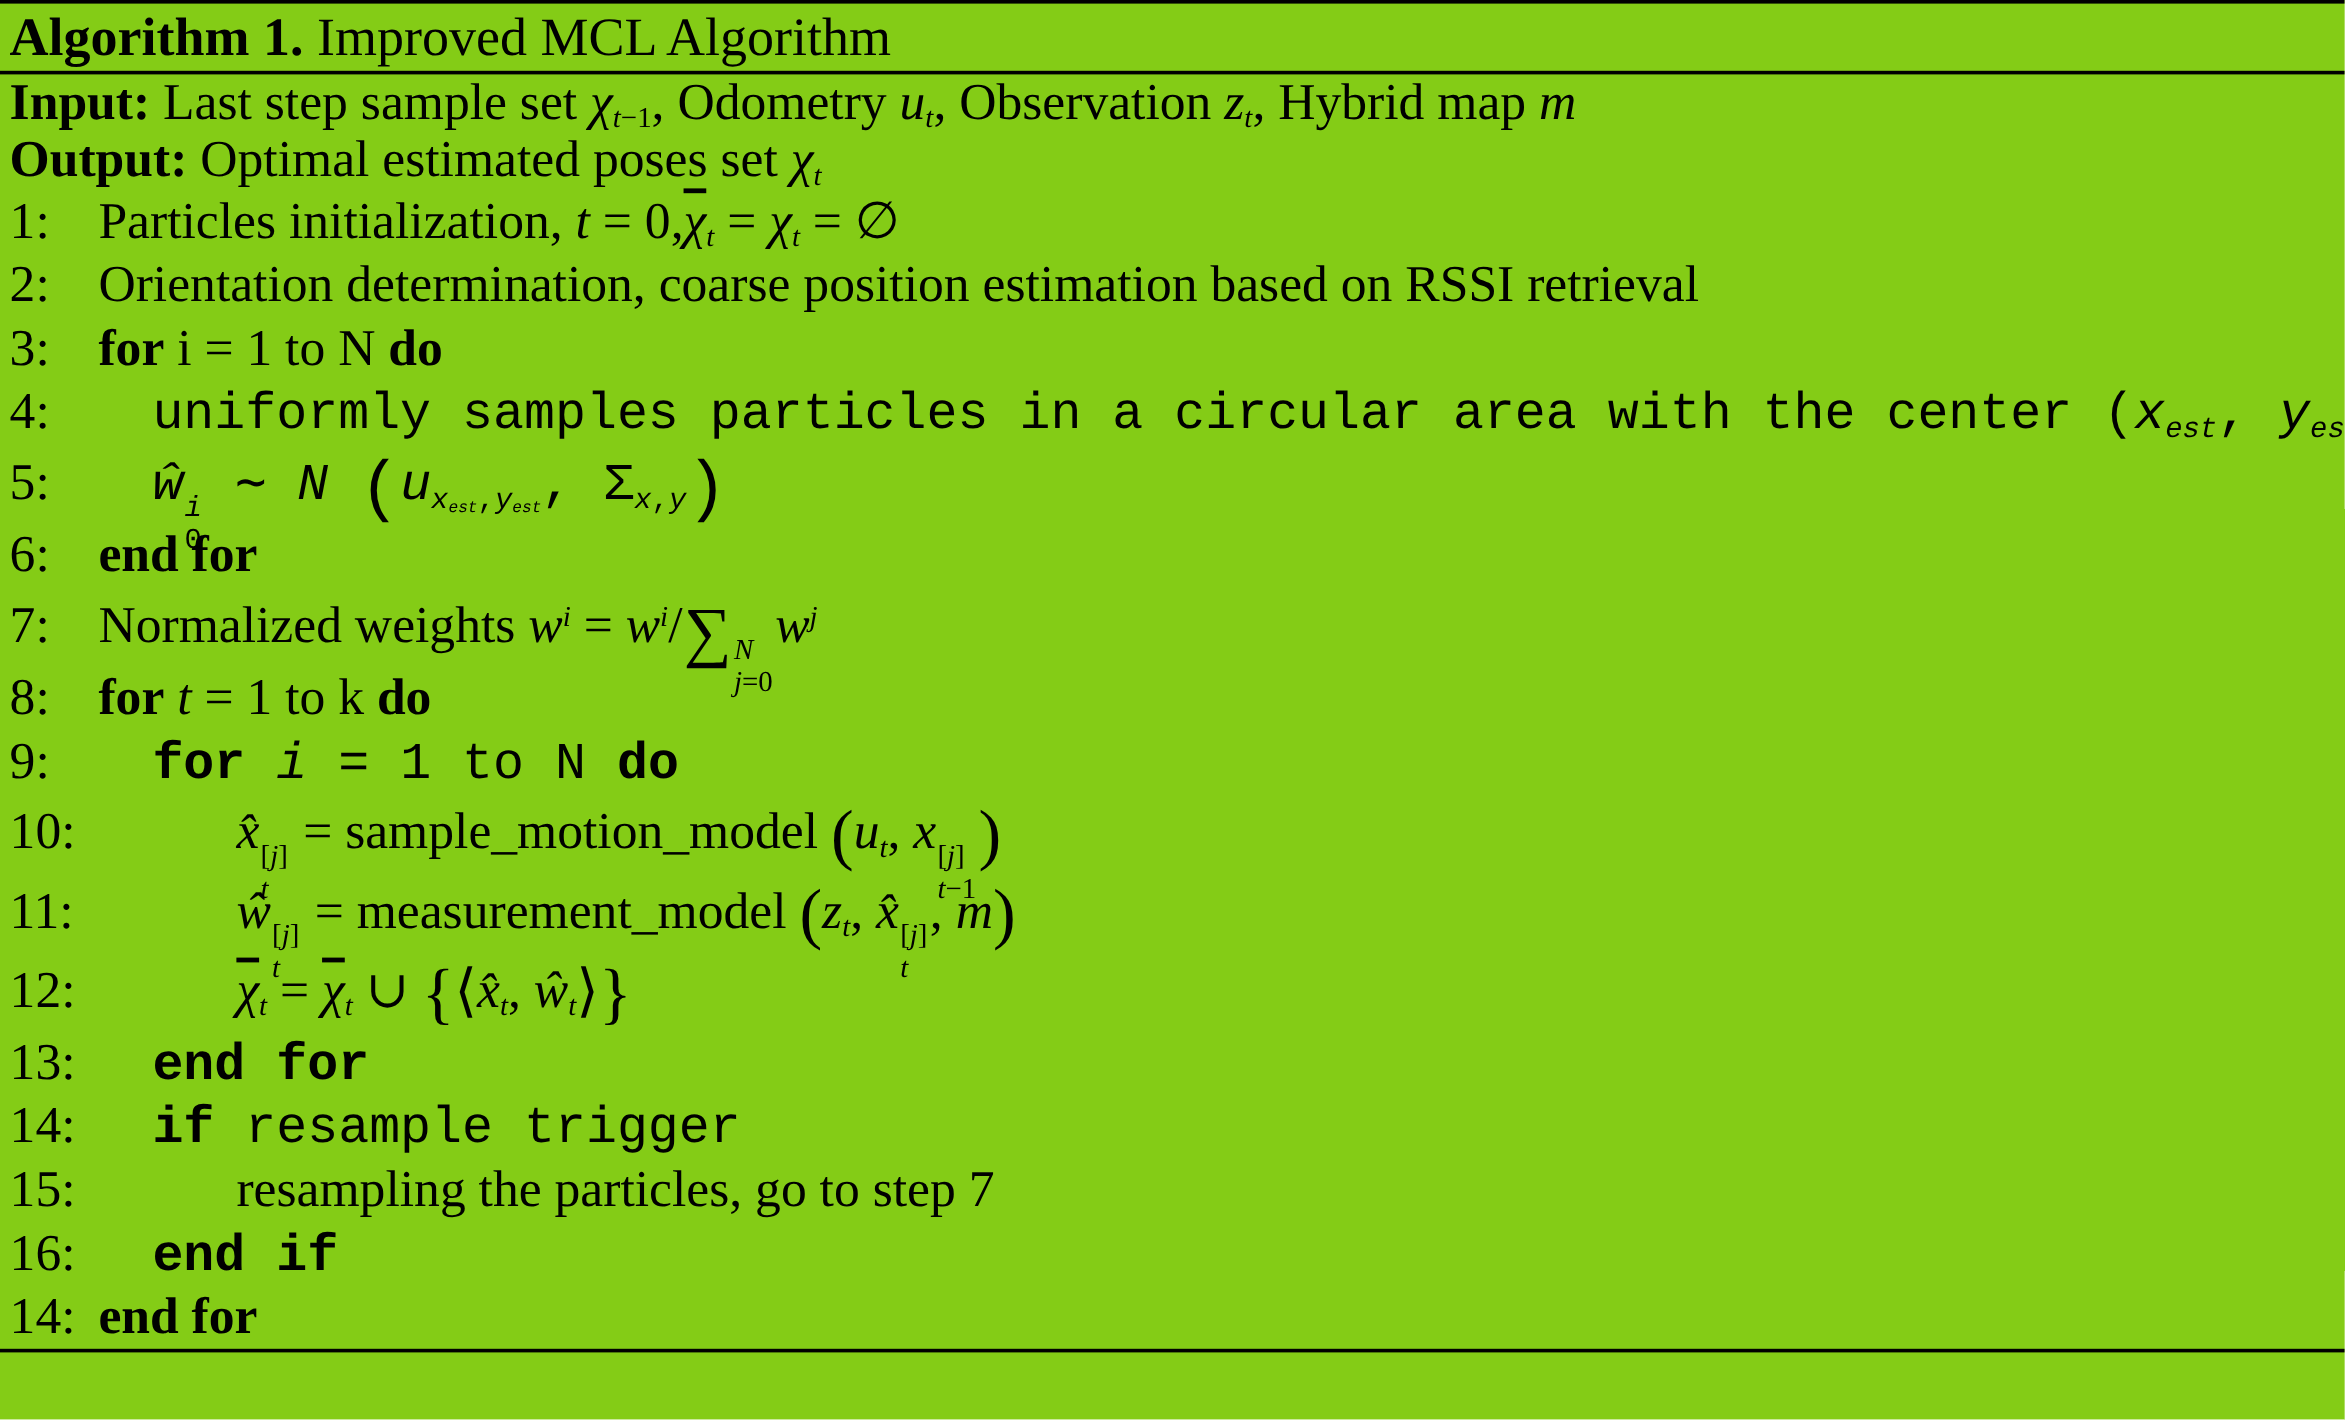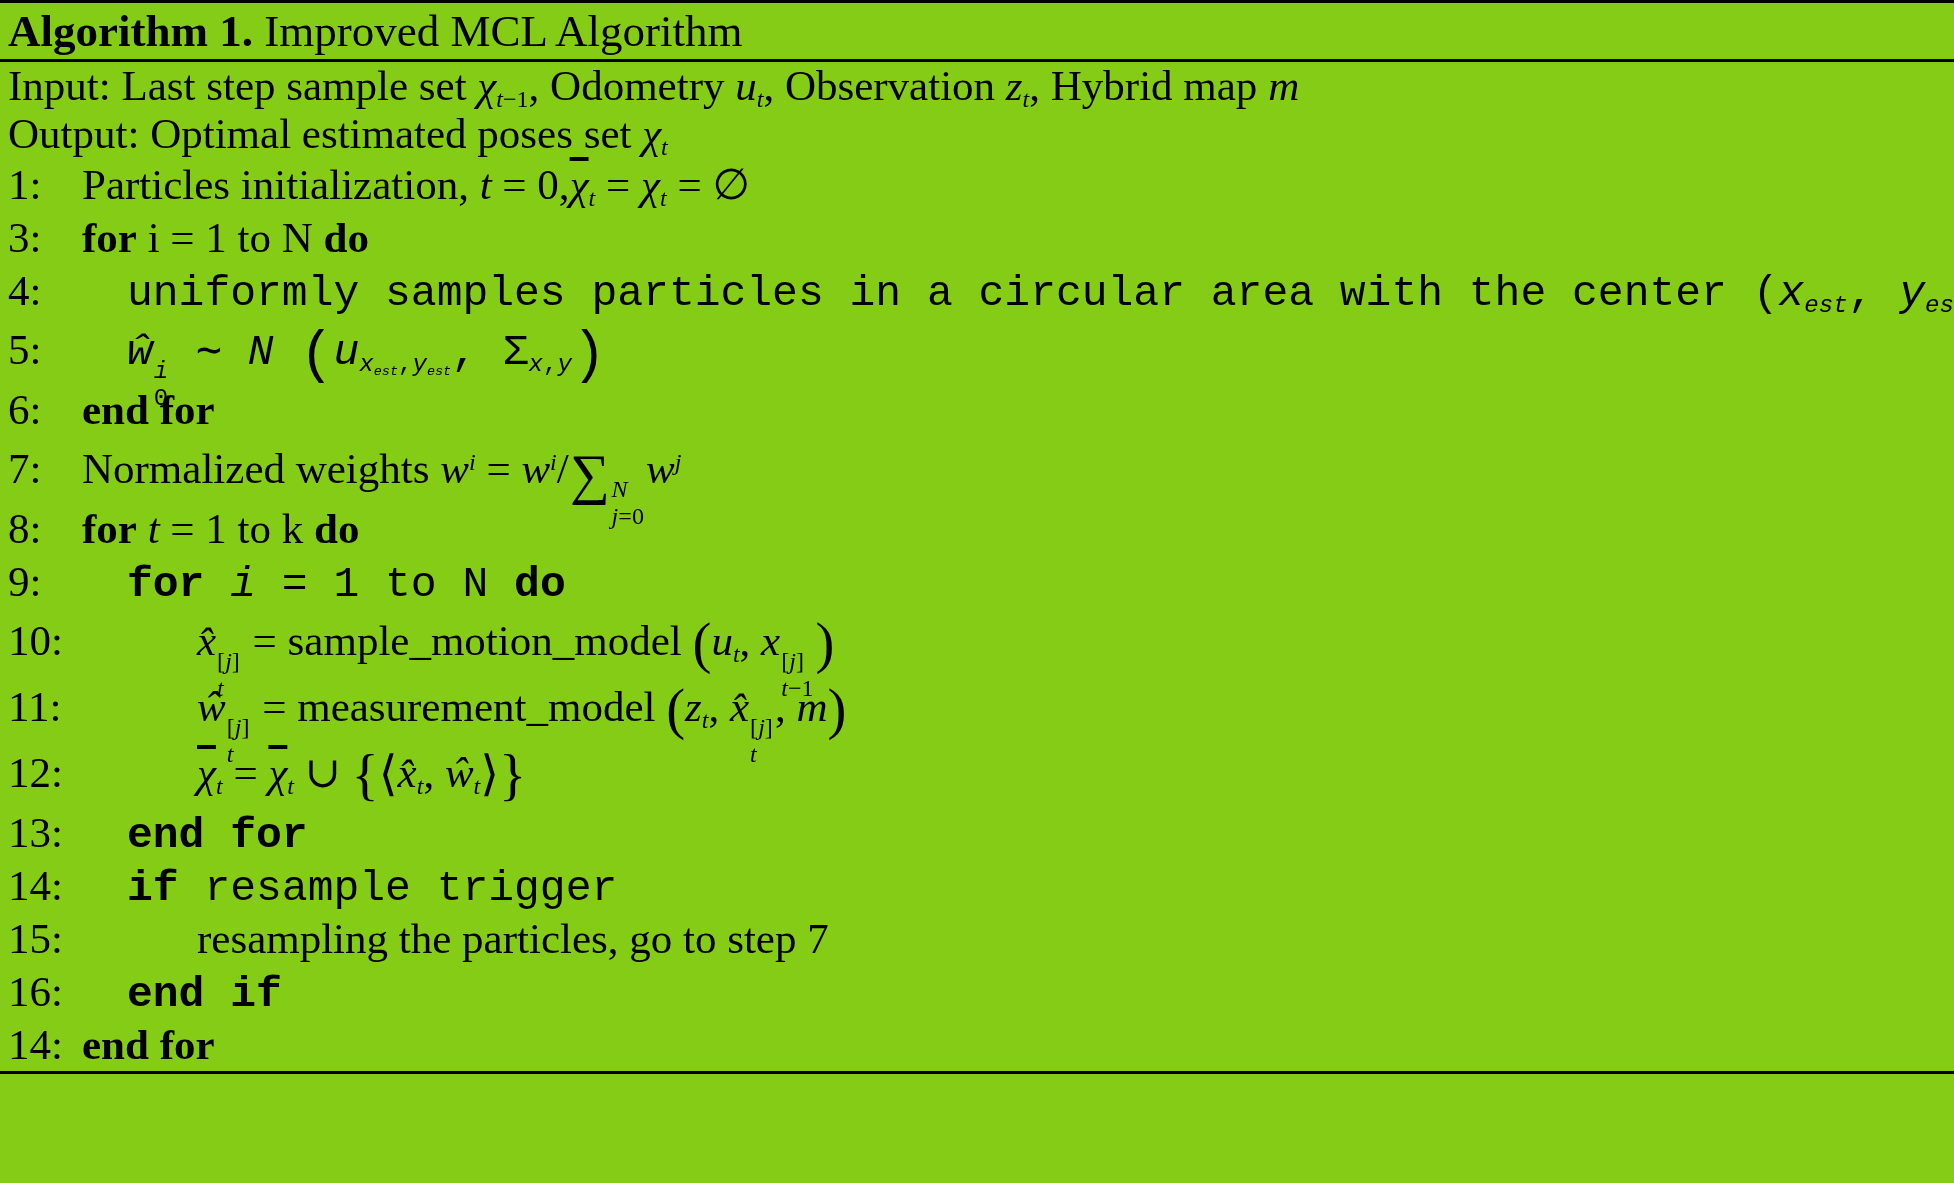--- a/index.html
+++ b/index.html
@@ -20,21 +20,21 @@
     height:56px;line-height:56px;
     padding-left:8px;
     font-size:45px;
     white-space:nowrap;
   }
   .title-label{font-weight:bold;}
   .io-row{
     height:48px;line-height:48px;
     padding-left:8px;white-space:nowrap;
   }
-  .io-label{font-weight:normal;}
+  .io-label{font-weight:bold;}
   .line{
     padding-left:8px;
     white-space:nowrap;
   }
   .line.norm{height:53px;line-height:53px;}
   .line.tall{height:66px;line-height:66px;}
   .num{display:inline-block;width:74px;}
   .content{display:inline;}
   .ind1 .content{margin-left:0;}
   .ind2 .content{margin-left:45px;font-family:Liberation Mono, monospace;}
@@ -72,20 +72,23 @@
 
   <div class="io-row">
     <span class="io-label">Output:</span><span> Optimal estimated poses set <i>χ</i><sub><i>t</i></sub></span>
   </div>
 
   <div>
   <div class="line ind1 norm">
     <span class="num">1:</span><span class="content">Particles initialization, <i>t</i> = 0,<span class="ov"><i>χ</i></span><sub><i>t</i></sub> = <i>χ</i><sub><i>t</i></sub> = ∅</span>
   </div>
 
+  <div class="line ind1 norm">
+    <span class="num">2:</span><span class="content">Orientation determination, coarse position estimation based on RSSI retrieval</span>
+  </div>
 
   <div class="line ind1 norm">
     <span class="num">3:</span><span class="content"><b>for</b> i = 1 to N <b>do</b></span>
   </div>
 
   <div class="line ind2 norm">
     <span class="num">4:</span><span class="content">uniformly samples particles in a circular area with the center (<i>x</i><sub><i>est</i></sub>, <i>y</i><sub><i>est</i></sub>) and radius <i>R</i></span>
   </div>
 
   <div class="line ind2 tall">

